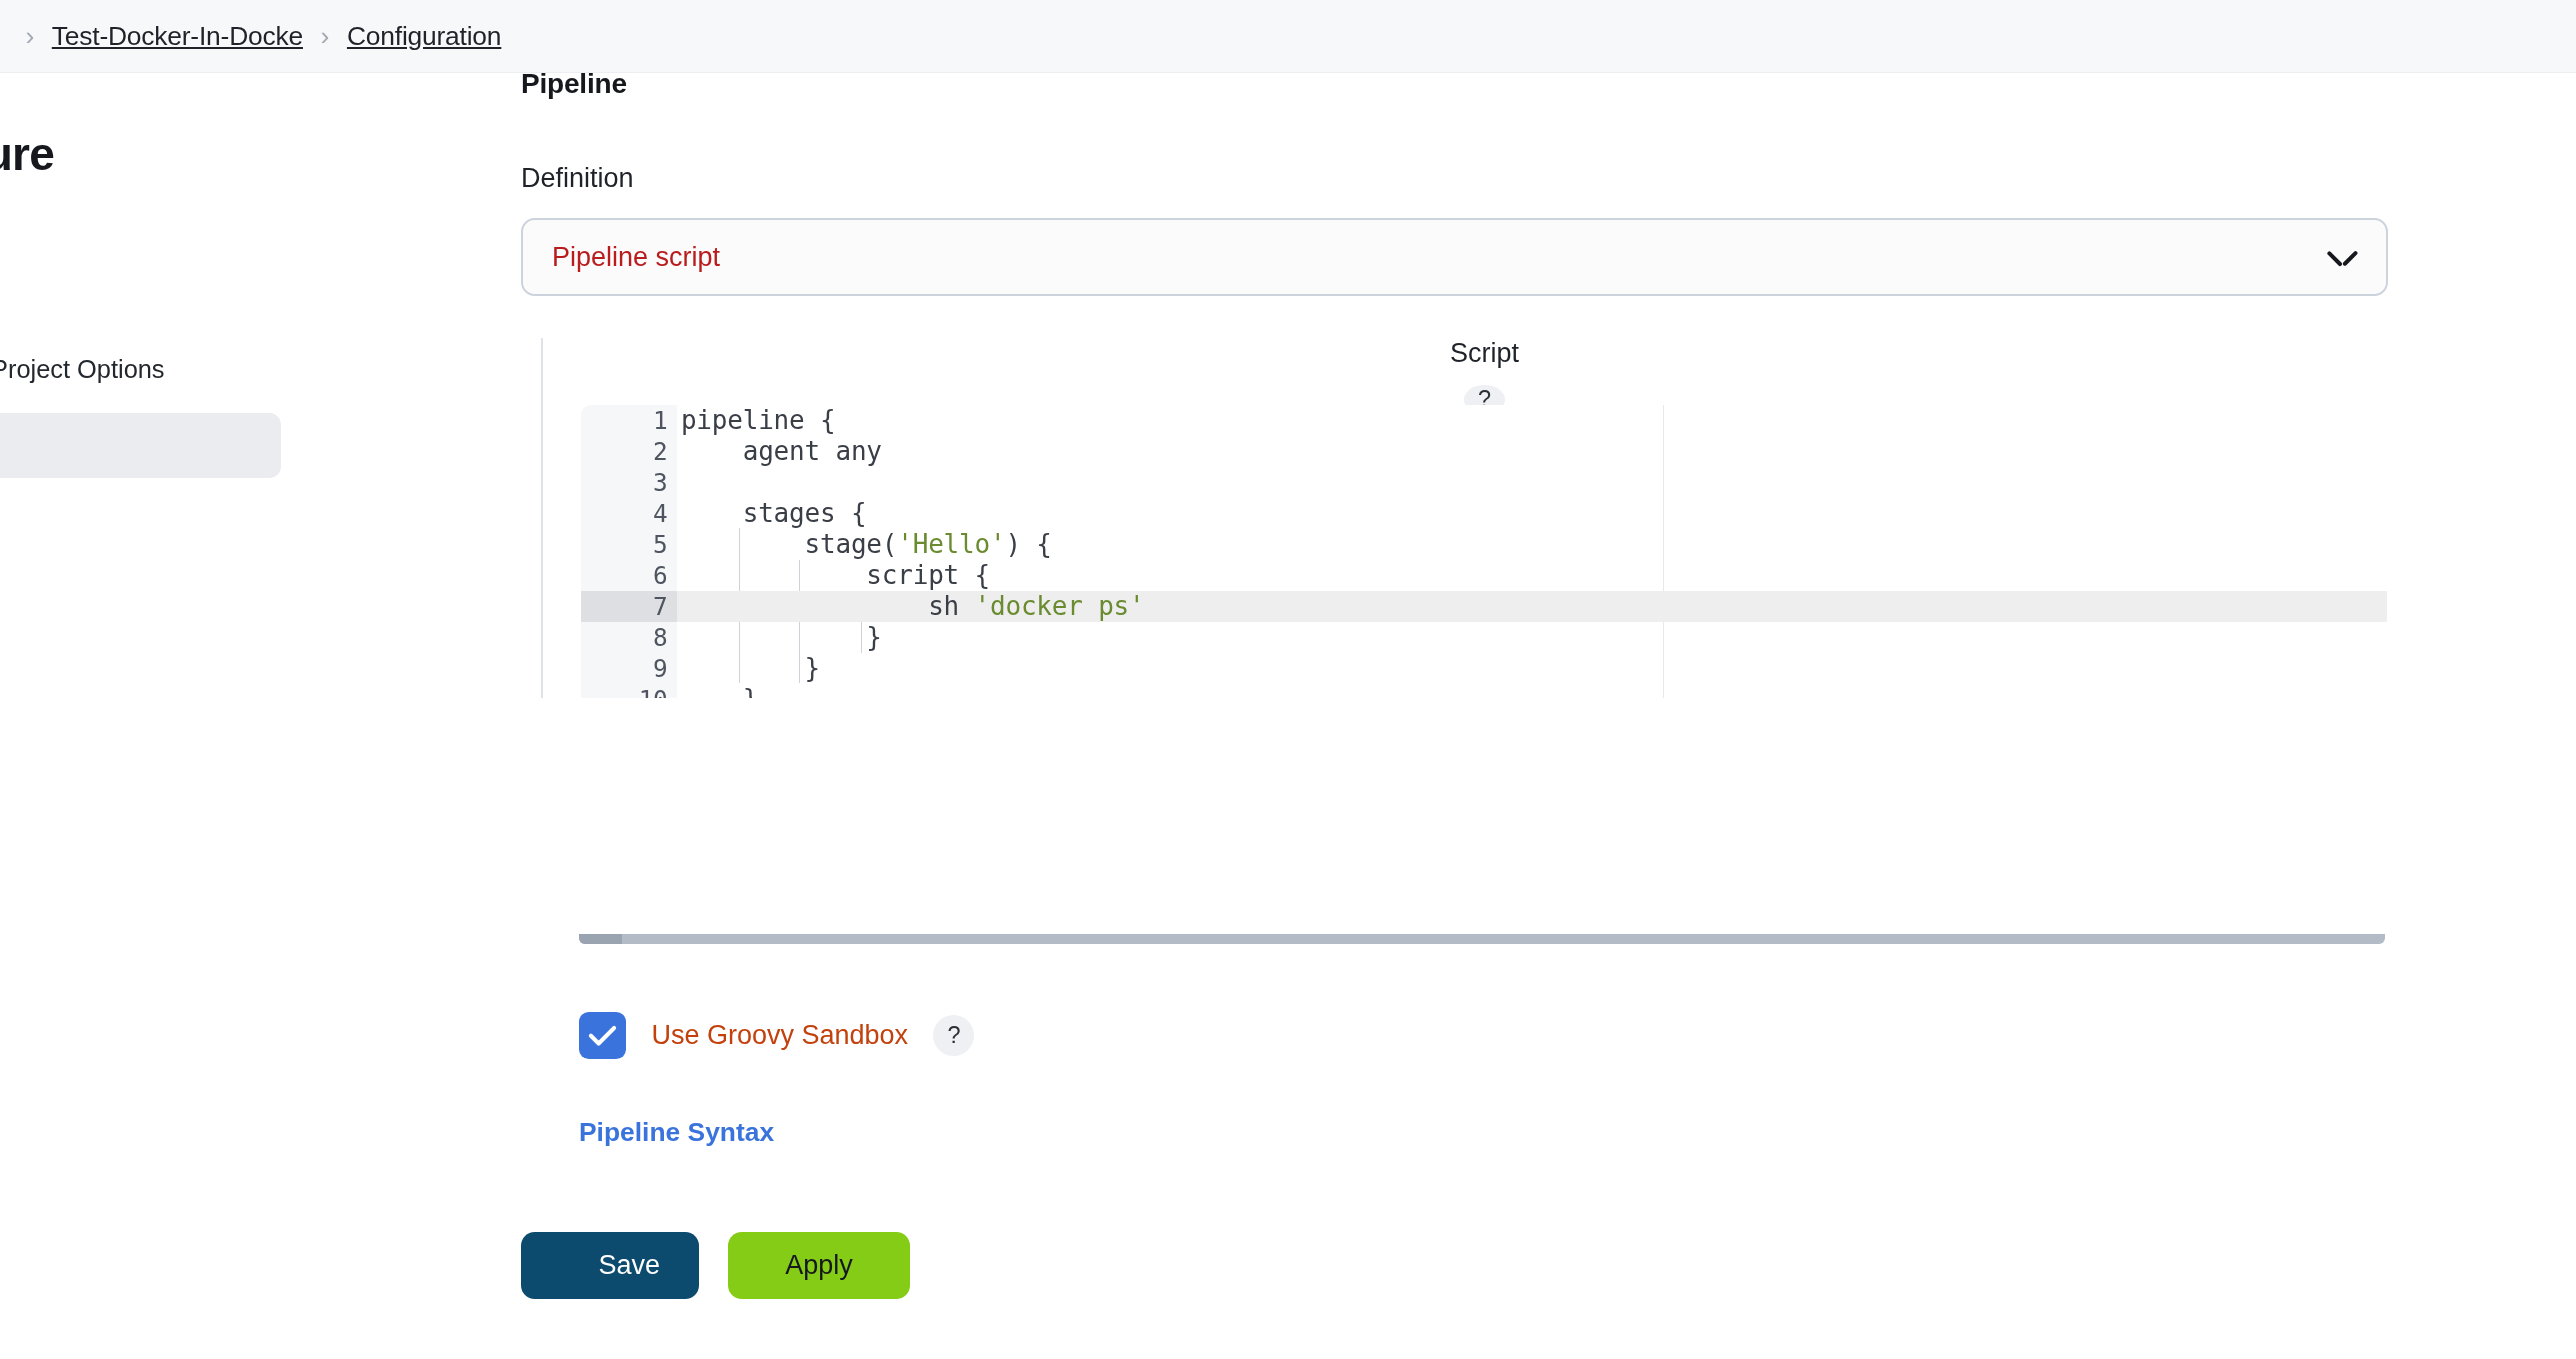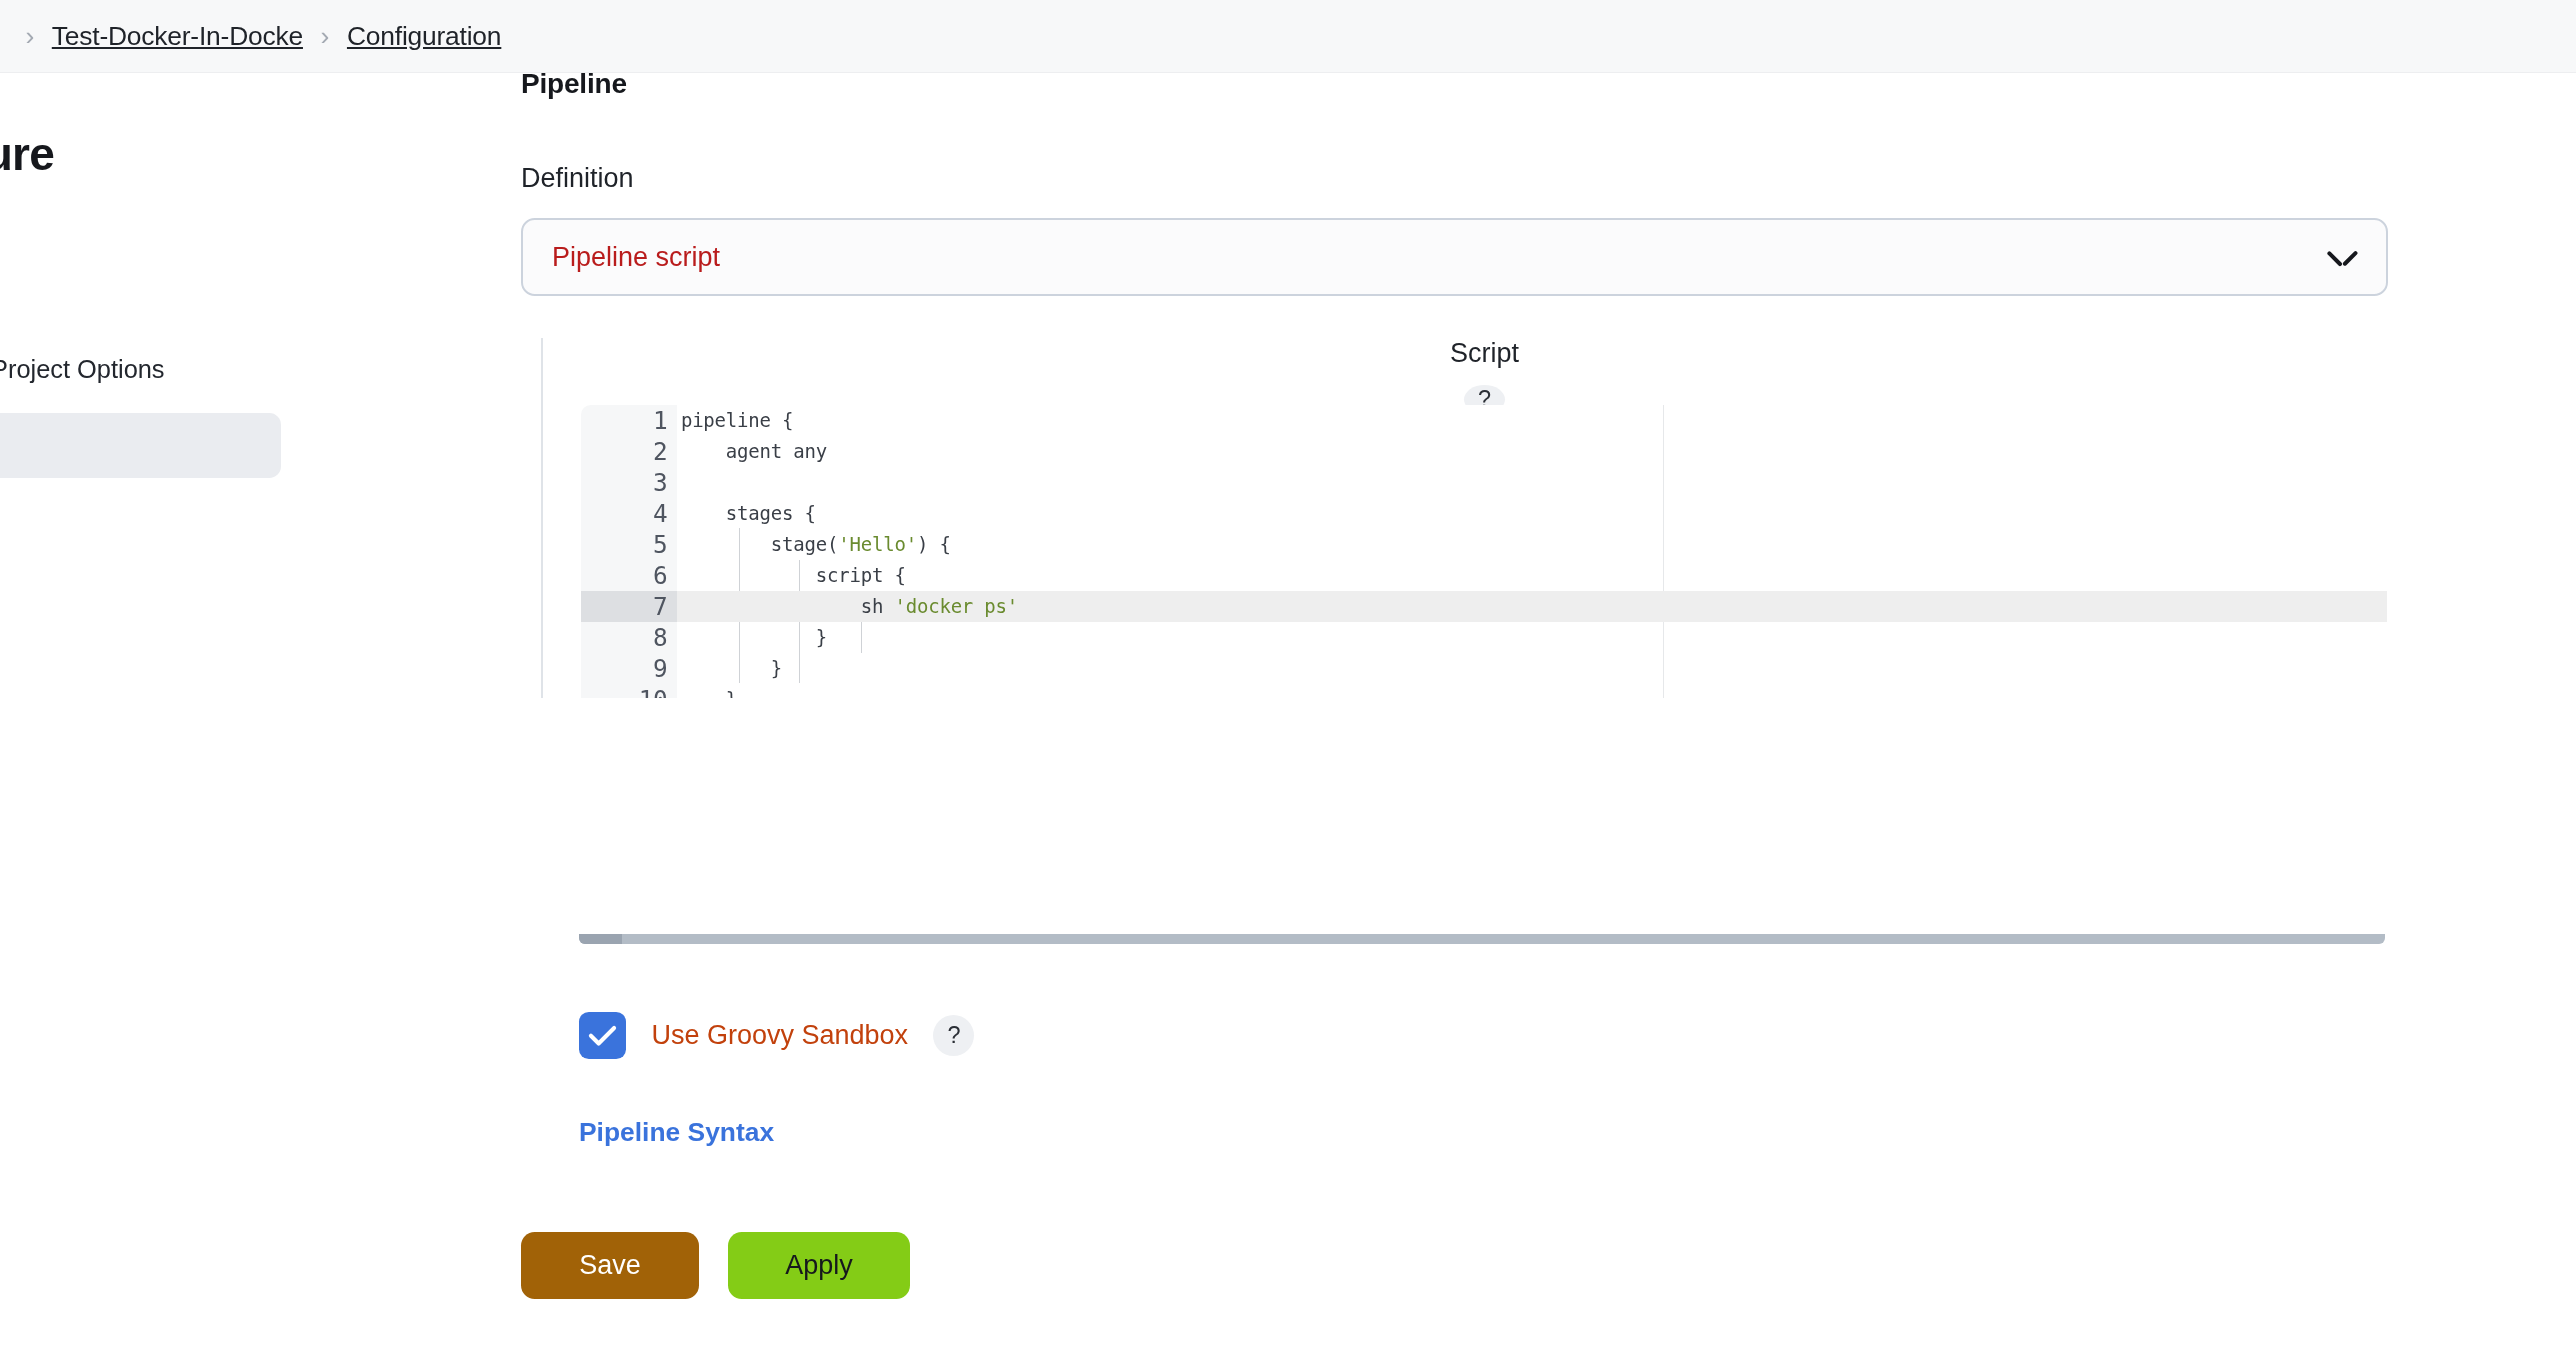--- a/index.html
+++ b/index.html
@@ -159,21 +159,21 @@
 
   .code-area {
     position: absolute; left: 96px; top: 0;
     right: 0; height: 293px;
   }
   .code-line {
     position: relative;
     height: 31px;
     display: flex; align-items: center;
     padding-left: 3.9px;
-    font-size: 19px;
+    font-size: 26px;
     color: #3a3f47;
     white-space: pre;
     letter-spacing: -0.2px;
   }
   .code-line.active { background: #eeeeee; }
   .tok-str { color: #6a8b2f; }
   
   .indent-guide {
     position: absolute;
     width: 1px;
@@ -235,21 +235,21 @@
   }
   .btn {
     height: 67px;
     border: none;
     border-radius: 13.7px;
     font-size: 27px;
     padding: 0 39px;
     cursor: pointer;
     font-family: "Liberation Sans", sans-serif;
   }
-  .btn-primary { background: #a16207; color: #ffffff; min-width: 178px; }
+  .btn-primary { background: #0c4a6e; color: #ffffff; min-width: 178px; text-align: right; }
   .btn-secondary { background: #84cc16; color: #16181d; min-width: 182px; }
 </style>
 </head>
 <body>
 
 <div class="breadcrumb-bar">
   <span class="crumb-chevron">›</span>
   <a class="crumb-link" href="#">Test-Docker-In-Docke</a>
   <span class="crumb-chevron">›</span>
   <a class="crumb-link" href="#">Configuration</a>

